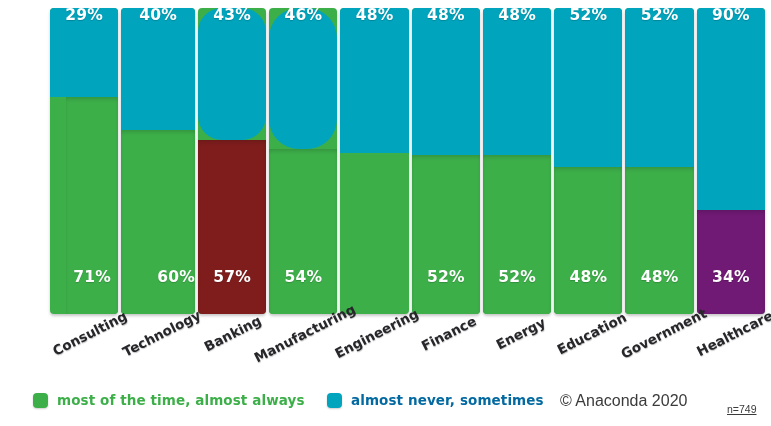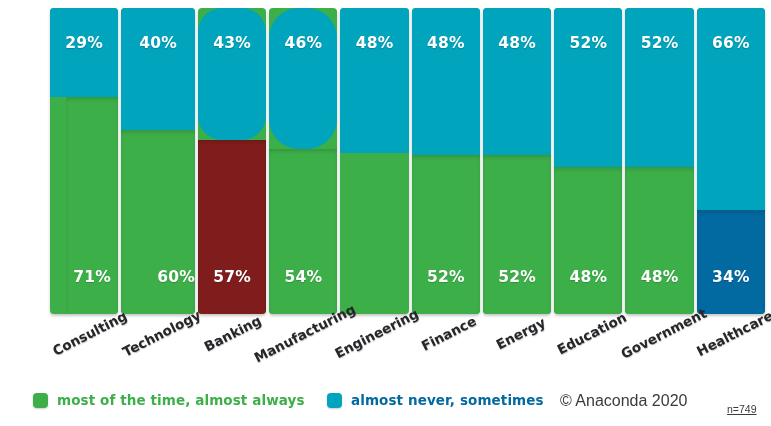--- a/index.html
+++ b/index.html
@@ -64,21 +64,20 @@
     color: #ffffff;
     font-weight: bold;
     font-size: 15.5px;
     letter-spacing: 0.2px;
     box-sizing: border-box;
   }
 
   .seg-top {
     background: #00A4BD;
     align-items: flex-start;
-    padding-top: 28px;
     justify-content: center;
   }
 
   .seg-bottom {
     background: #3DAF49;
     align-items: flex-end;
     padding-bottom: 28px;
     box-shadow: inset 0 3px 4px -1px rgba(0,0,0,0.16);
   }
 
@@ -268,23 +267,23 @@
             <span class="seg-label">52%</span>
           </div>
           <div class="seg seg-bottom" style="flex: 0 0 48%; background: rgb(61, 175, 73);">
             <span class="seg-label">48%</span>
           </div>
         </div>
       </div>
       <div class="bar-column">
         <div class="bar-stack">
           <div class="seg seg-top" style="flex: 0 0 66%; background: rgb(0, 164, 189);">
-            <span class="seg-label">66%</span>
-          </div>
-          <div class="seg seg-bottom" style="flex: 0 0 34%; background: #0369a1;">
+            <span class="seg-label">90%</span>
+          </div>
+          <div class="seg seg-bottom" style="flex: 0 0 34%; background: #701a75;">
             <span class="seg-label">34%</span>
           </div>
         </div>
       </div>
     </div>
 
   <div id="cat-labels">
       <div class="cat-cell">
         <span class="cat-label">Consulting</span>
       </div>

